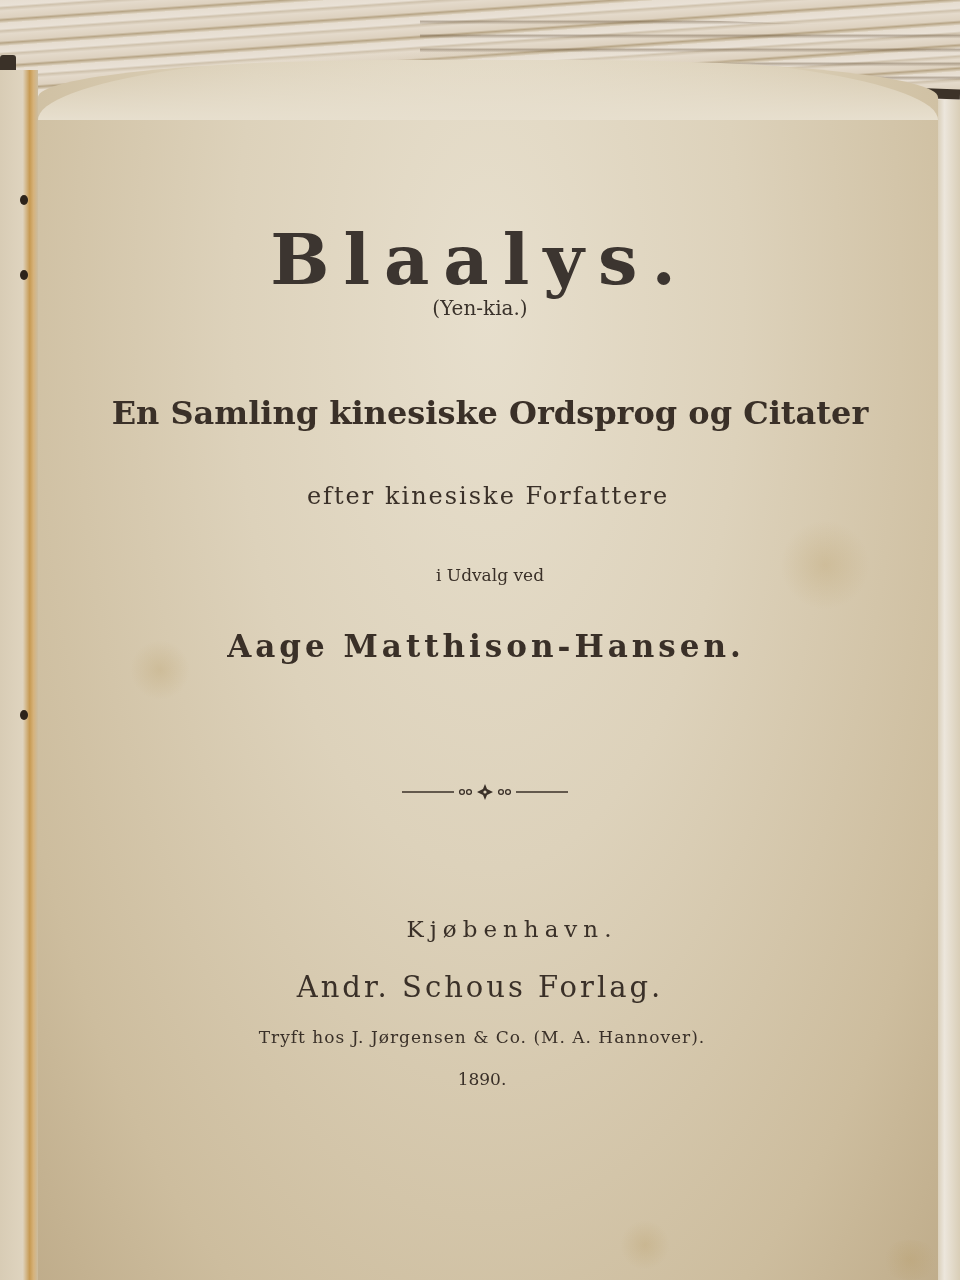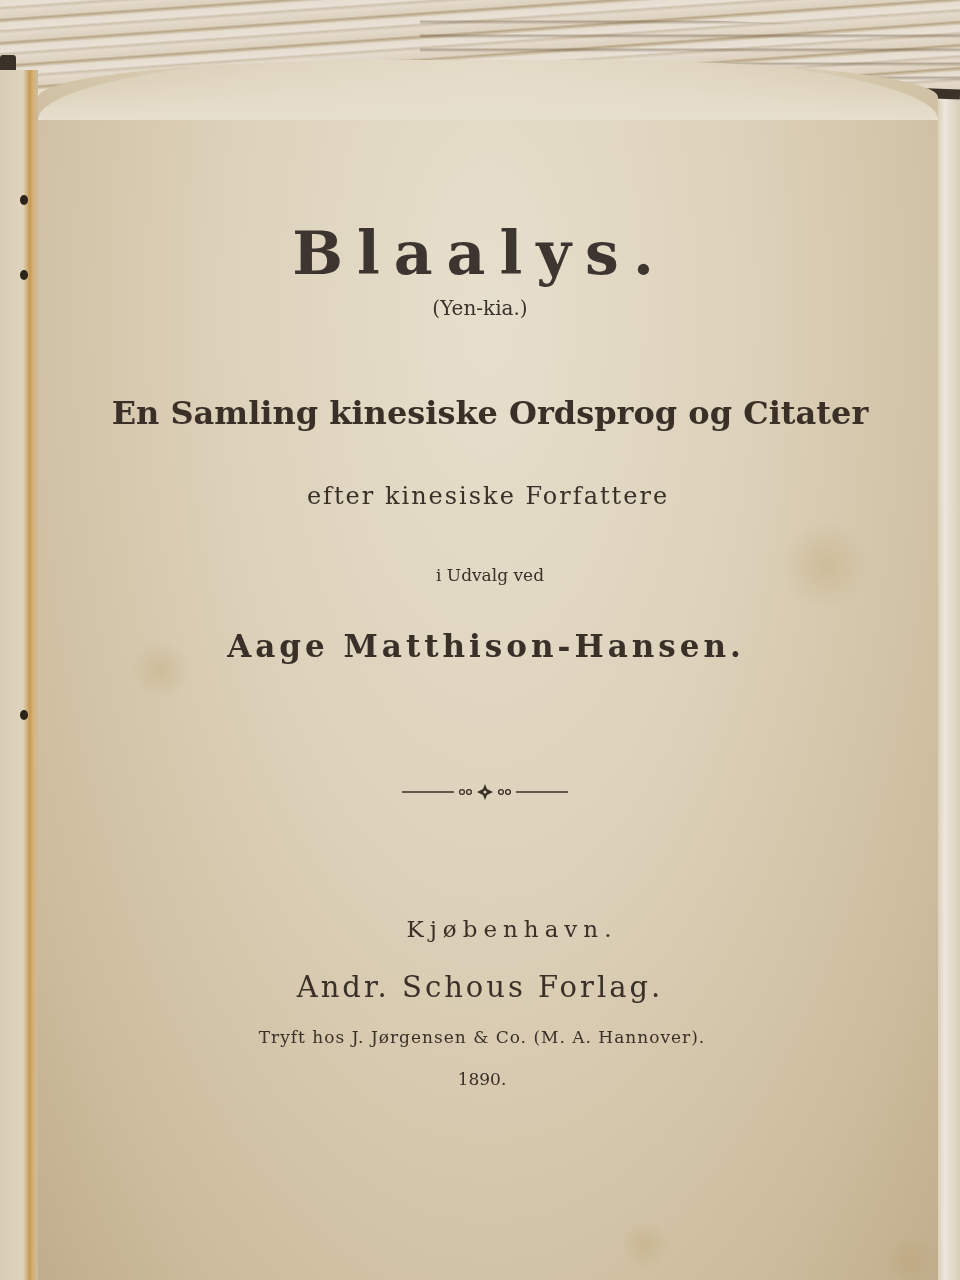--- a/index.html
+++ b/index.html
@@ -107,21 +107,21 @@
     }
     .line {
       position: absolute;
       left: 0;
       width: 960px;
       text-align: center;
       white-space: nowrap;
     }
     .title {
       top: 218px;
-      font-size: 60px;
+      font-size: 70px;
       font-weight: bold;
       letter-spacing: 14px;
       color: #3c3530;
     }
     .subtitle-paren {
       top: 296px;
       font-size: 20px;
       color: #3a322b;
     }
     .subtitle {

